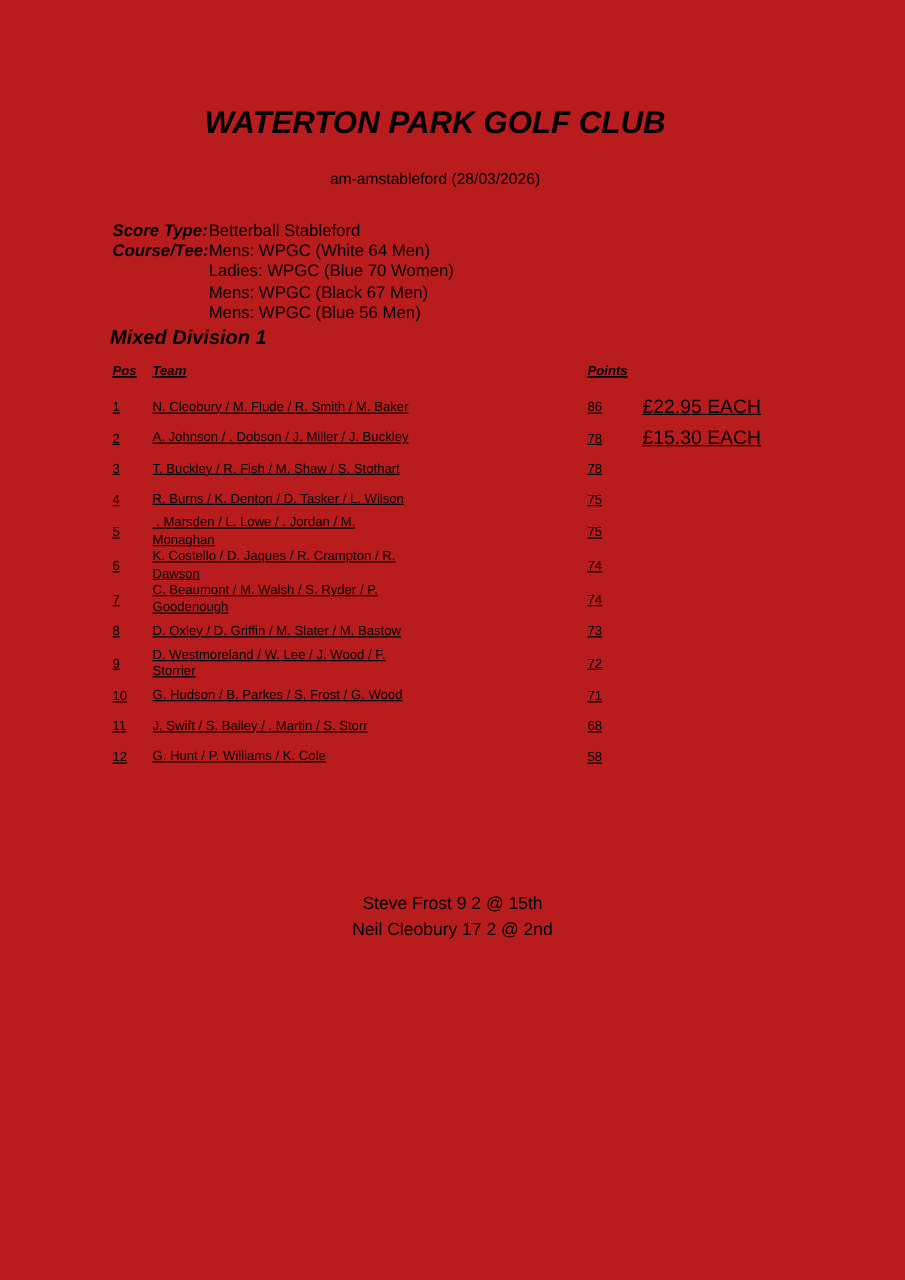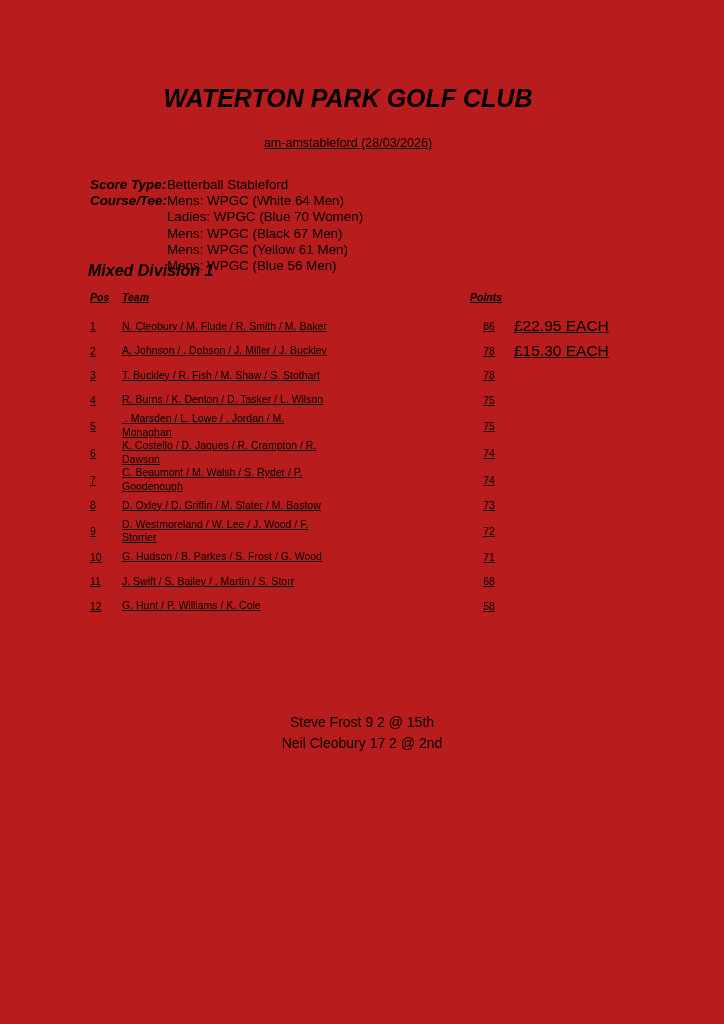--- a/index.html
+++ b/index.html
@@ -28,21 +28,20 @@
     font-size: 25px;
     font-weight: bold;
     font-style: italic;
     line-height: 28px;
     white-space: nowrap;
   }
   .doc-subtitle {
     margin-top: 24px;
     font-size: 12.5px;
     line-height: 15px;
-    text-decoration: underline;
   }
   
   .info-block {
     position: absolute;
     top: 177px;
     left: 90px;
     font-size: 13.4px;
     line-height: 16.2px;
     display: grid;
     grid-template-columns: minmax(73px, max-content) auto;
@@ -89,21 +88,21 @@
   .results-table td {
     padding: 0;
     vertical-align: middle;
     height: 24.5px;
   }
   td.pos-cell { text-align: left; }
   td.team-cell {
     white-space: pre-line;
     line-height: 13.5px;
   }
-  td.points-cell { text-align: center; }
+  td.points-cell { text-align: left; }
   td.prize-cell {
     font-size: 15.5px;
     white-space: nowrap;
     padding-left: 6px;
     margin-left: 11px;
   }
   
   .notes-block {
     position: absolute;
     top: 712px;
@@ -132,21 +131,20 @@
     <div class="info-value">Betterball Stableford</div>
     <div class="info-label">Course/Tee:</div>
     <div>
 
         <div class="info-value">Mens: WPGC (White 64 Men)</div>
 
         <div class="info-value">Ladies: WPGC (Blue 70 Women)</div>
 
         <div class="info-value">Mens: WPGC (Black 67 Men)</div>
 
-        <div class="info-value">Mens: WPGC (Yellow 61 Men)</div>
 
         <div class="info-value">Mens: WPGC (Blue 56 Men)</div>
 
     </div>
   </div>
 
   <div class="division-heading">Mixed Division 1</div>
 
   <table class="results-table">
     <colgroup>

